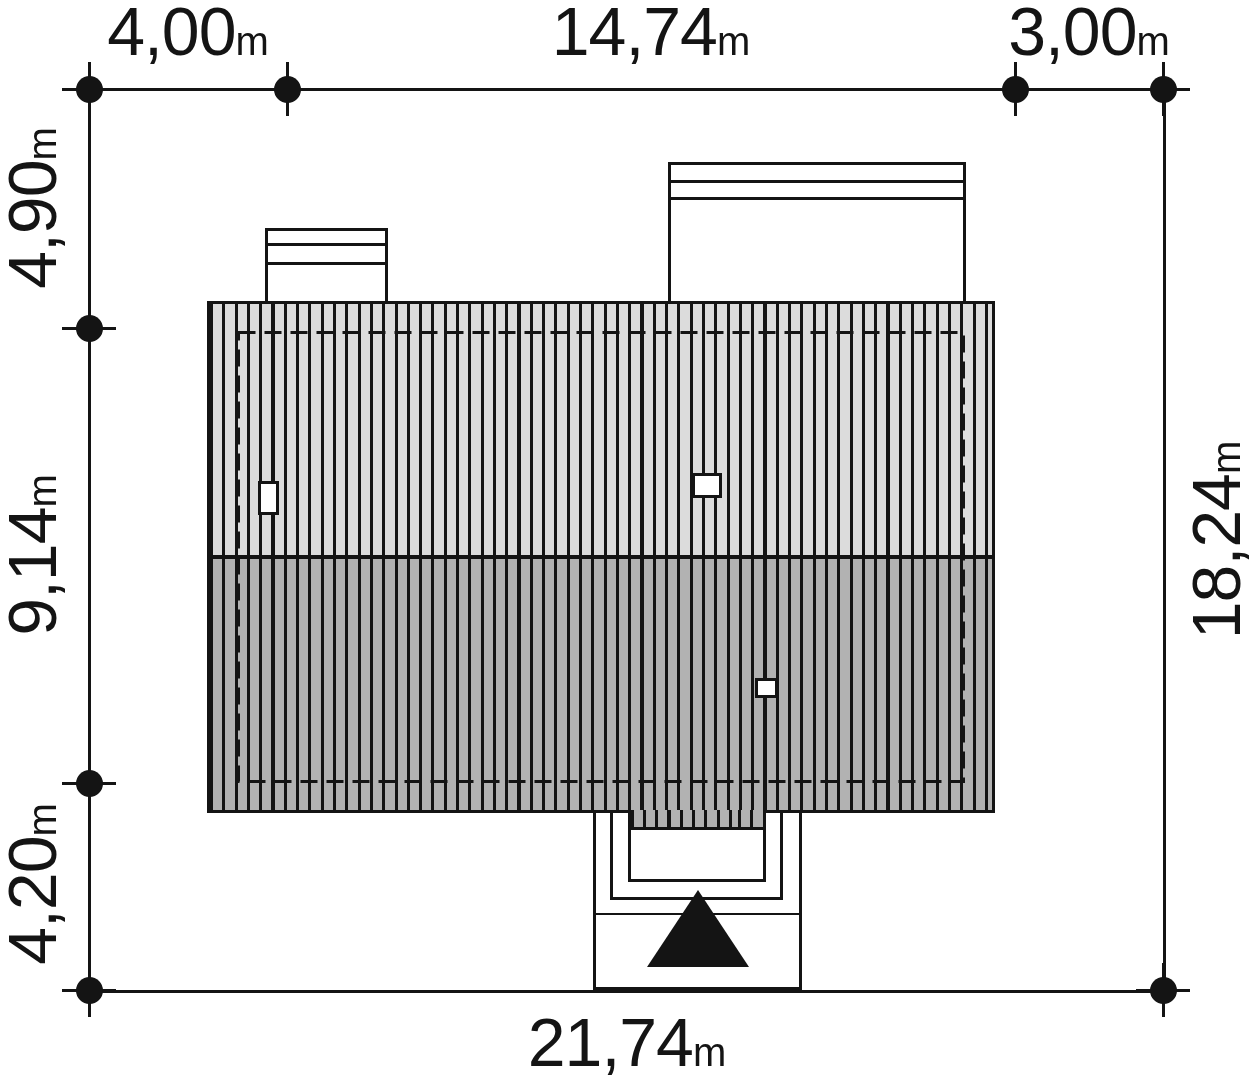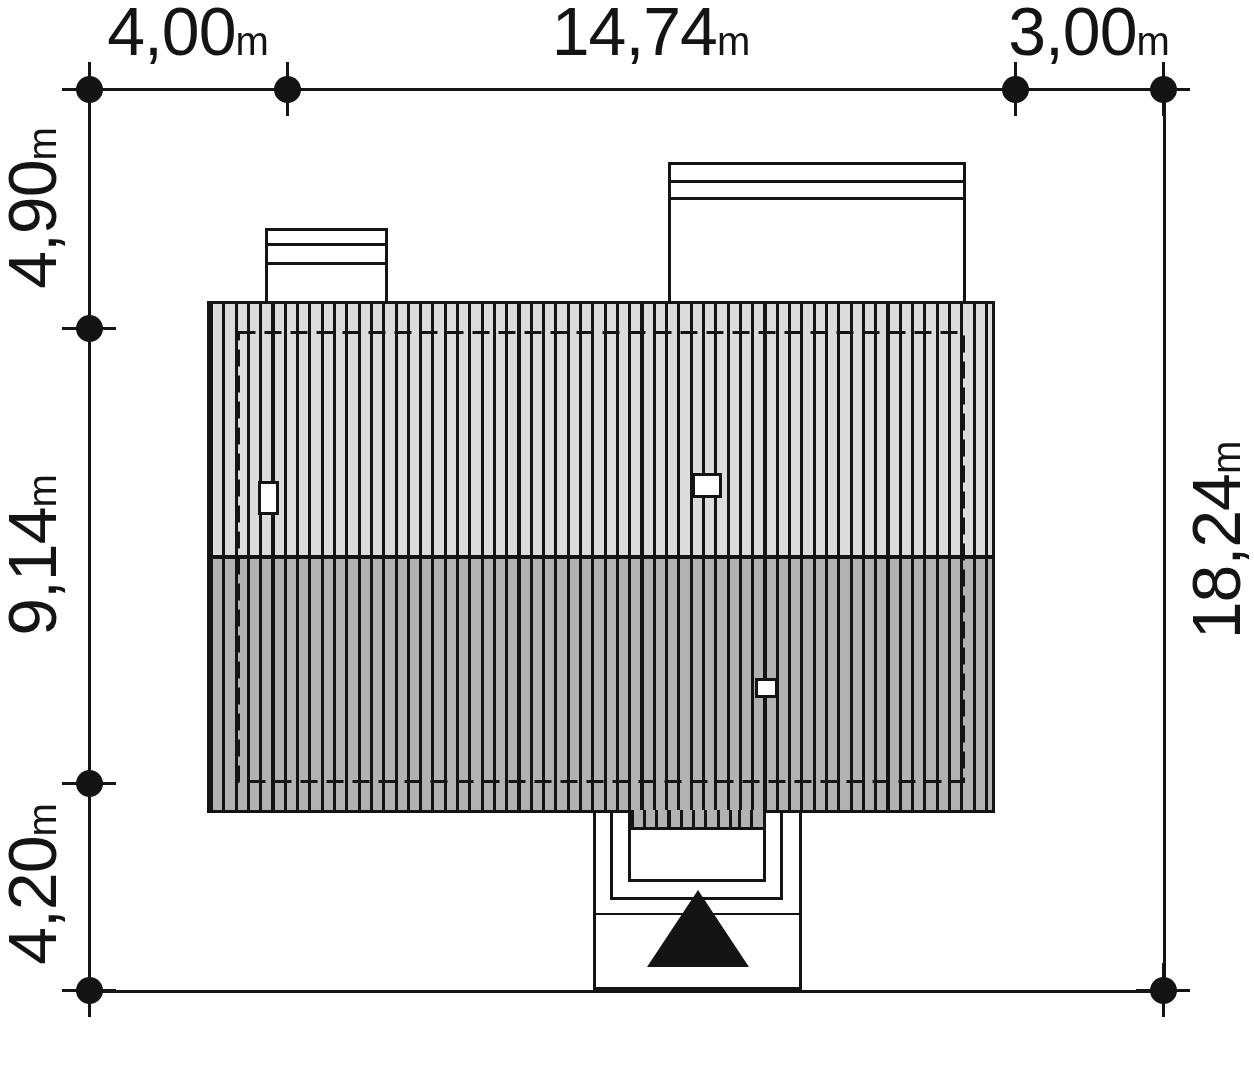--- a/index.html
+++ b/index.html
@@ -140,14 +140,17 @@
     <span>9,14</span><span class="unit">m</span>
   </div>
   <div class="abs dim rot" style="left:32px;top:884px;">
     <span>4,20</span><span class="unit">m</span>
   </div>
 
   <div class="abs dim rot" style="left:1216px;top:540px;">
     <span>18,24</span><span class="unit">m</span>
   </div>
 
+  <div class="abs dim" style="left:627px;top:1042px;">
+    <span>21,74</span><span class="unit">m</span>
+  </div>
 
 </div>
 
 </body></html>

